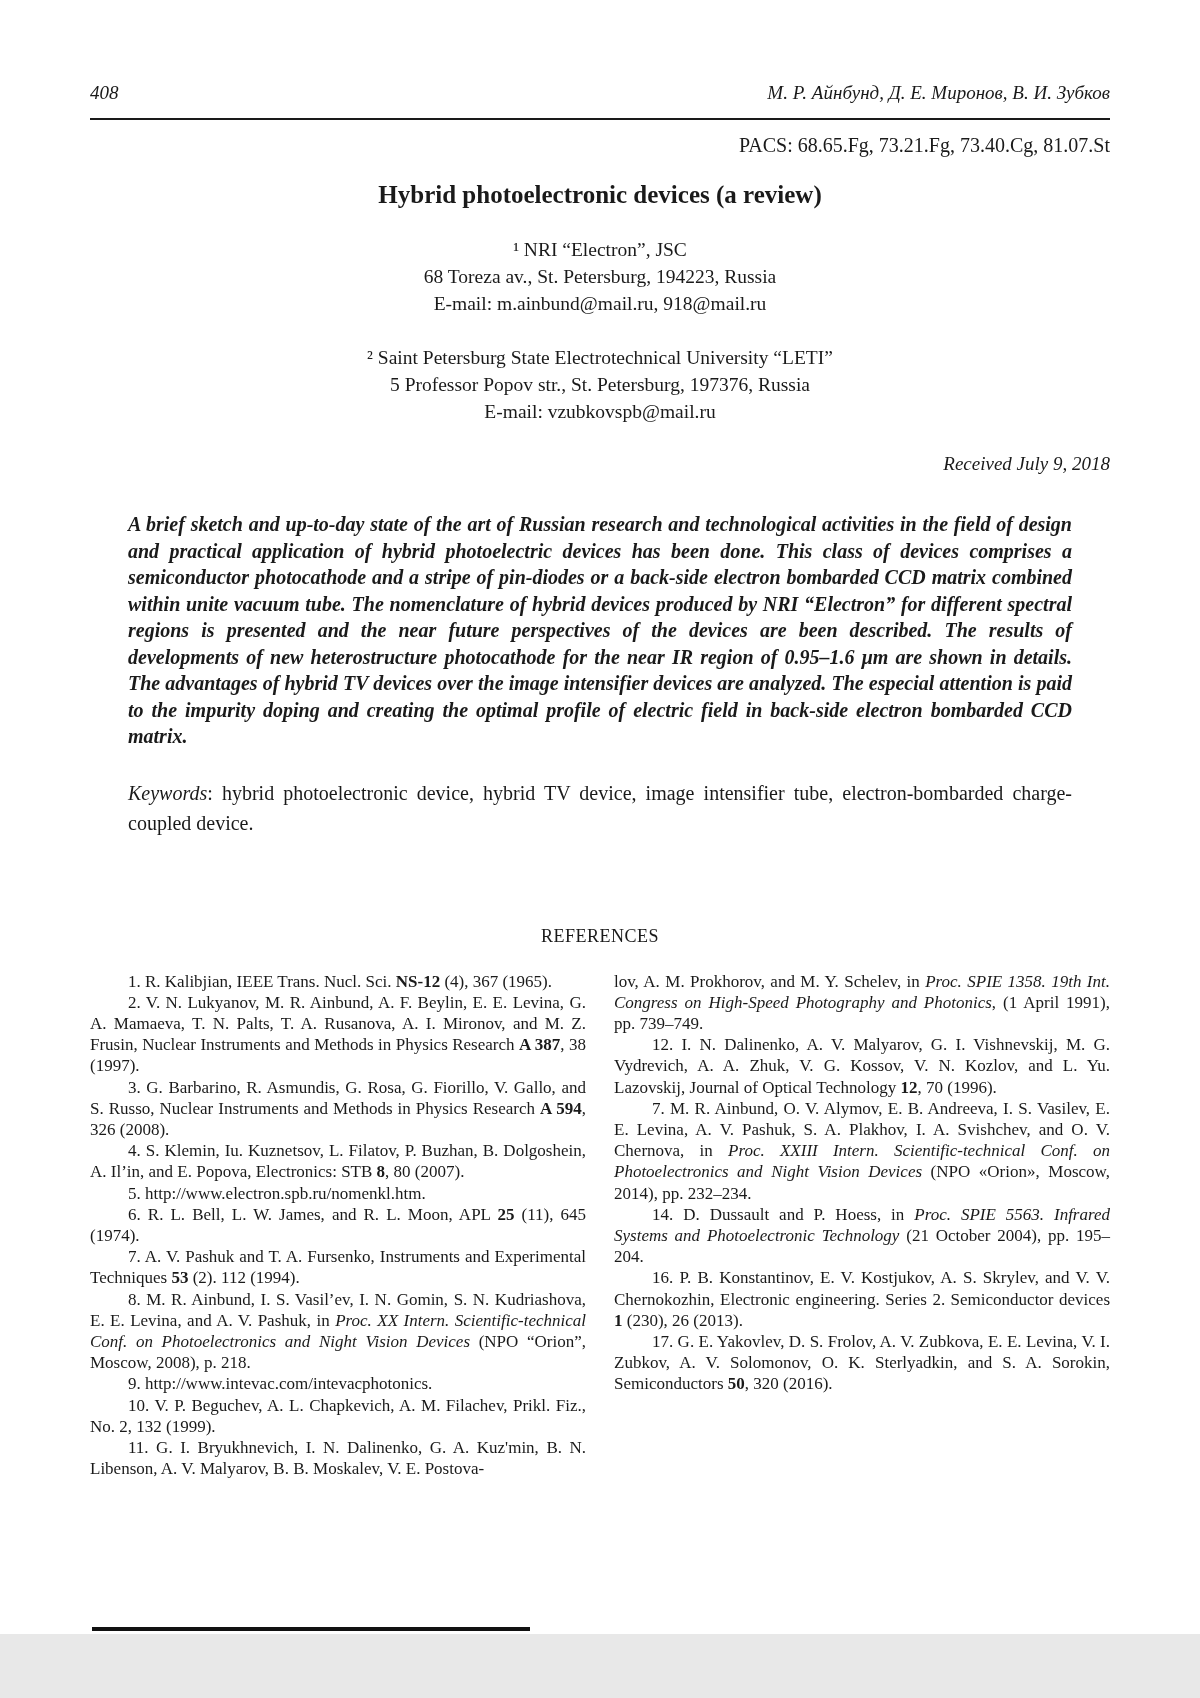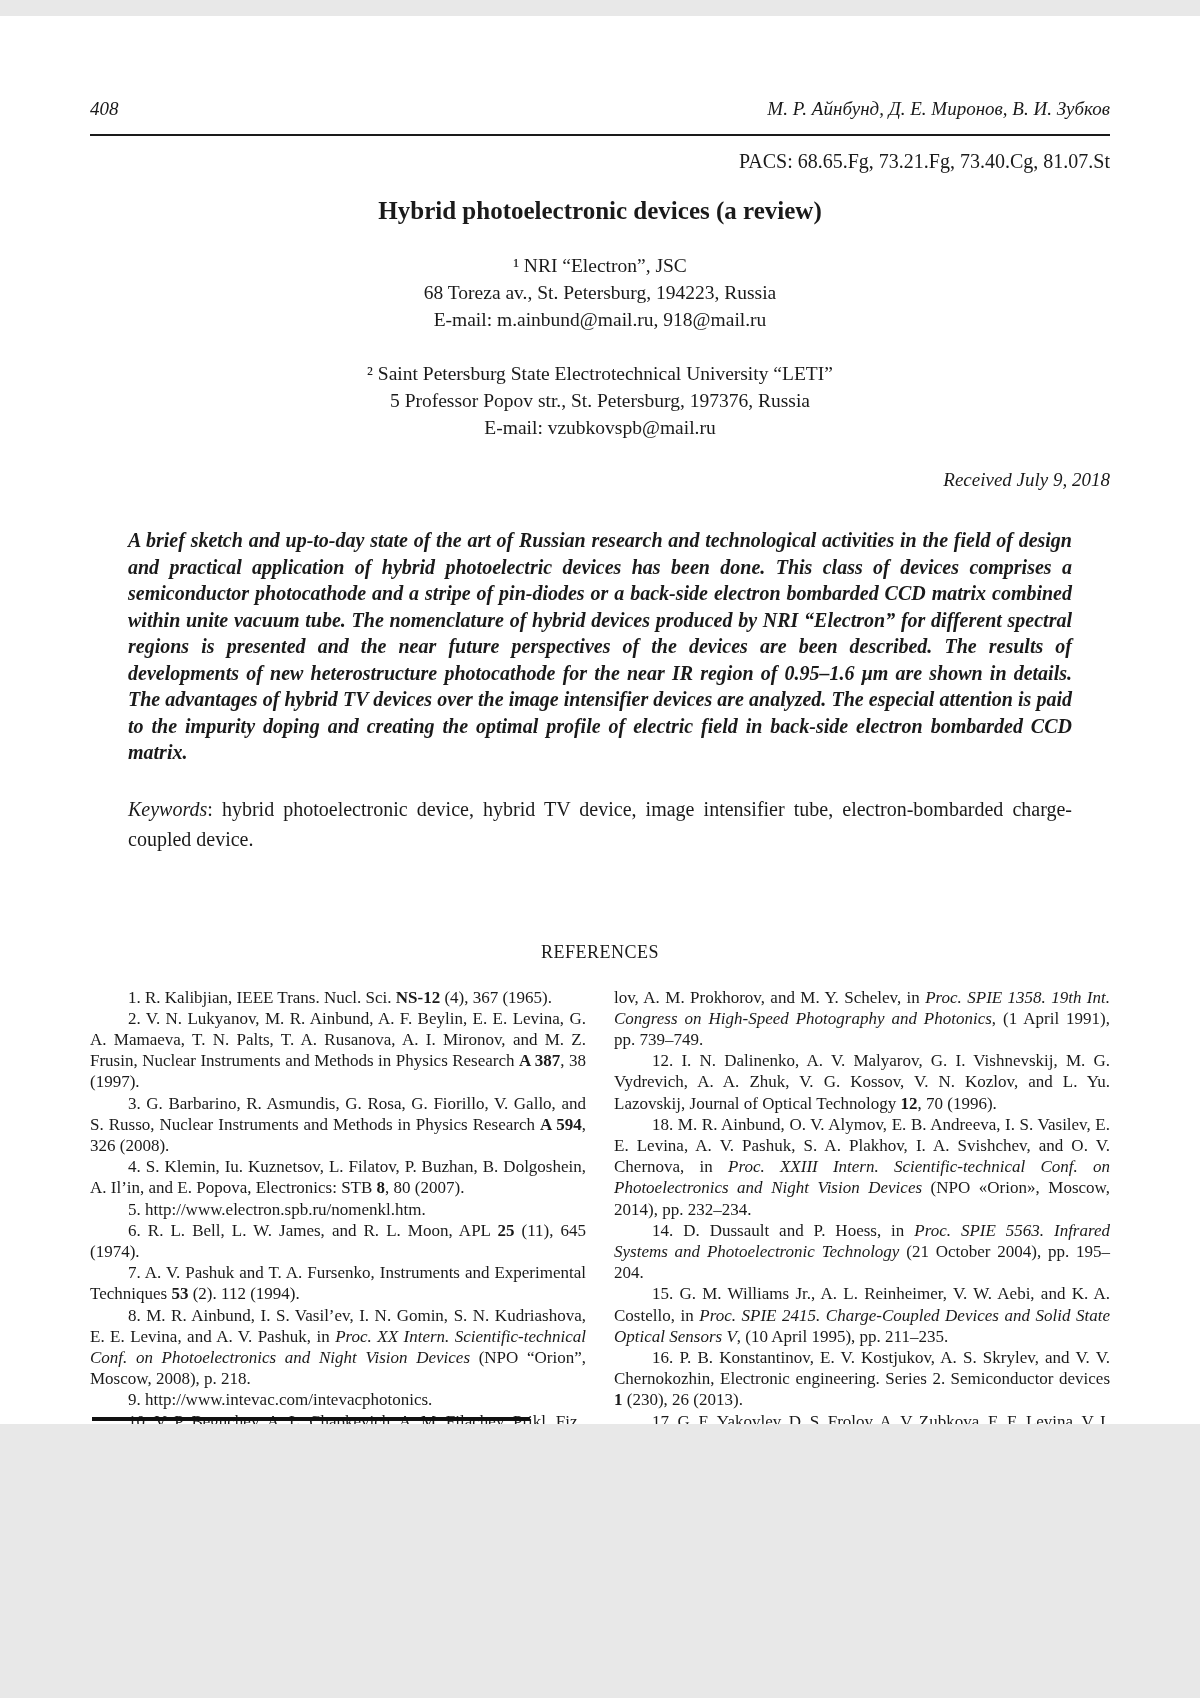--- a/index.html
+++ b/index.html
@@ -1,20 +1,20 @@
 <!DOCTYPE html>
 <html><head>
 <meta charset="utf-8">
 <style>
   html, body { margin: 0; padding: 0; background: #e8e8e8; }
   .page {
     position: relative;
     width: 1200px;
-    height: 1408px;
-    margin: 16px auto;
+    height: 1634px;
+    margin: 0 auto;
     background: #ffffff;
     box-sizing: border-box;
     padding: 82px 90px 0 90px;
     font-family: "Liberation Serif", "DejaVu Serif", serif;
     color: #1a1a1a;
     overflow: hidden;
   }
   .running-head {
     display: flex;
     justify-content: space-between;
@@ -151,23 +151,22 @@
         <p class="ref"><span>6. R. L. Bell, L. W. James, and R. L. Moon, APL </span><span class="b">25</span><span> (11), 645 (1974).</span></p>
         <p class="ref"><span>7. A. V. Pashuk and T. A. Fursenko, Instruments and Experimental Techniques </span><span class="b">53</span><span> (2). 112 (1994).</span></p>
         <p class="ref"><span>8. M. R. Ainbund, I. S. Vasil’ev, I. N. Gomin, S. N. Kudriashova, E. E. Levina, and A. V. Pashuk, in </span><span class="i">Proc. XX Intern. Scientific-technical Conf. on Photoelectronics and Night Vision Devices</span><span> (NPO “Orion”, Moscow, 2008), p. 218.</span></p>
         <p class="ref"><span>9. http://www.intevac.com/intevacphotonics.</span></p>
         <p class="ref"><span>10. V. P. Beguchev, A. L. Chapkevich, A. M. Filachev, Prikl. Fiz., No. 2, 132 (1999).</span></p>
         <p class="ref"><span>11. G. I. Bryukhnevich, I. N. Dalinenko, G. A. Kuz'min, B. N. Libenson, A. V. Malyarov, B. B. Moskalev, V. E. Postova-</span></p>
       </div>
     <div class="refs-col">
         <p class="ref noindent"><span>lov, A. M. Prokhorov, and M. Y. Schelev, in </span><span class="i">Proc. SPIE 1358. 19th Int. Congress on High-Speed Photography and Photonics</span><span>, (1 April 1991), pp. 739–749.</span></p>
         <p class="ref"><span>12. I. N. Dalinenko, A. V. Malyarov, G. I. Vishnevskij, M. G. Vydrevich, A. A. Zhuk, V. G. Kossov, V. N. Kozlov, and L. Yu. Lazovskij, Journal of Optical Technology </span><span class="b">12</span><span>, 70 (1996).</span></p>
-        <p class="ref"><span>18. M. R. Ainbund, O. V. Alymov, E. B. Andreeva, I. S. Vasilev, E. E. Levina, A. V. Pashuk, S. A. Plakhov, I. A. Svishchev, and O. V. Chernova, in </span><span class="i">Proc. XXIII Intern. Scientific-technical Conf. on Photoelectronics and Night Vision Devices</span><span> (NPO «Orion», Moscow, 2014), pp. 232–234.</span></p>
+        <p class="ref"><span>7. M. R. Ainbund, O. V. Alymov, E. B. Andreeva, I. S. Vasilev, E. E. Levina, A. V. Pashuk, S. A. Plakhov, I. A. Svishchev, and O. V. Chernova, in </span><span class="i">Proc. XXIII Intern. Scientific-technical Conf. on Photoelectronics and Night Vision Devices</span><span> (NPO «Orion», Moscow, 2014), pp. 232–234.</span></p>
         <p class="ref"><span>14. D. Dussault and P. Hoess, in </span><span class="i">Proc. SPIE 5563. Infrared Systems and Photoelectronic Technology</span><span> (21 October 2004), pp. 195–204.</span></p>
-        <p class="ref"><span>15. G. M. Williams Jr., A. L. Reinheimer, V. W. Aebi, and K. A. Costello, in </span><span class="i">Proc. SPIE 2415. Charge-Coupled Devices and Solid State Optical Sensors V</span><span>, (10 April 1995), pp. 211–235.</span></p>
         <p class="ref"><span>16. P. B. Konstantinov, E. V. Kostjukov, A. S. Skrylev, and V. V. Chernokozhin, Electronic engineering. Series 2. Semiconductor devices </span><span class="b">1</span><span> (230), 26 (2013).</span></p>
         <p class="ref"><span>17. G. E. Yakovlev, D. S. Frolov, A. V. Zubkova, E. E. Levina, V. I. Zubkov, A. V. Solomonov, O. K. Sterlyadkin, and S. A. Sorokin, Semiconductors </span><span class="b">50</span><span>, 320 (2016).</span></p>
       </div>
   </div>
 
   <div class="scan-line"></div>
 
 </div>
 
 </body></html>

